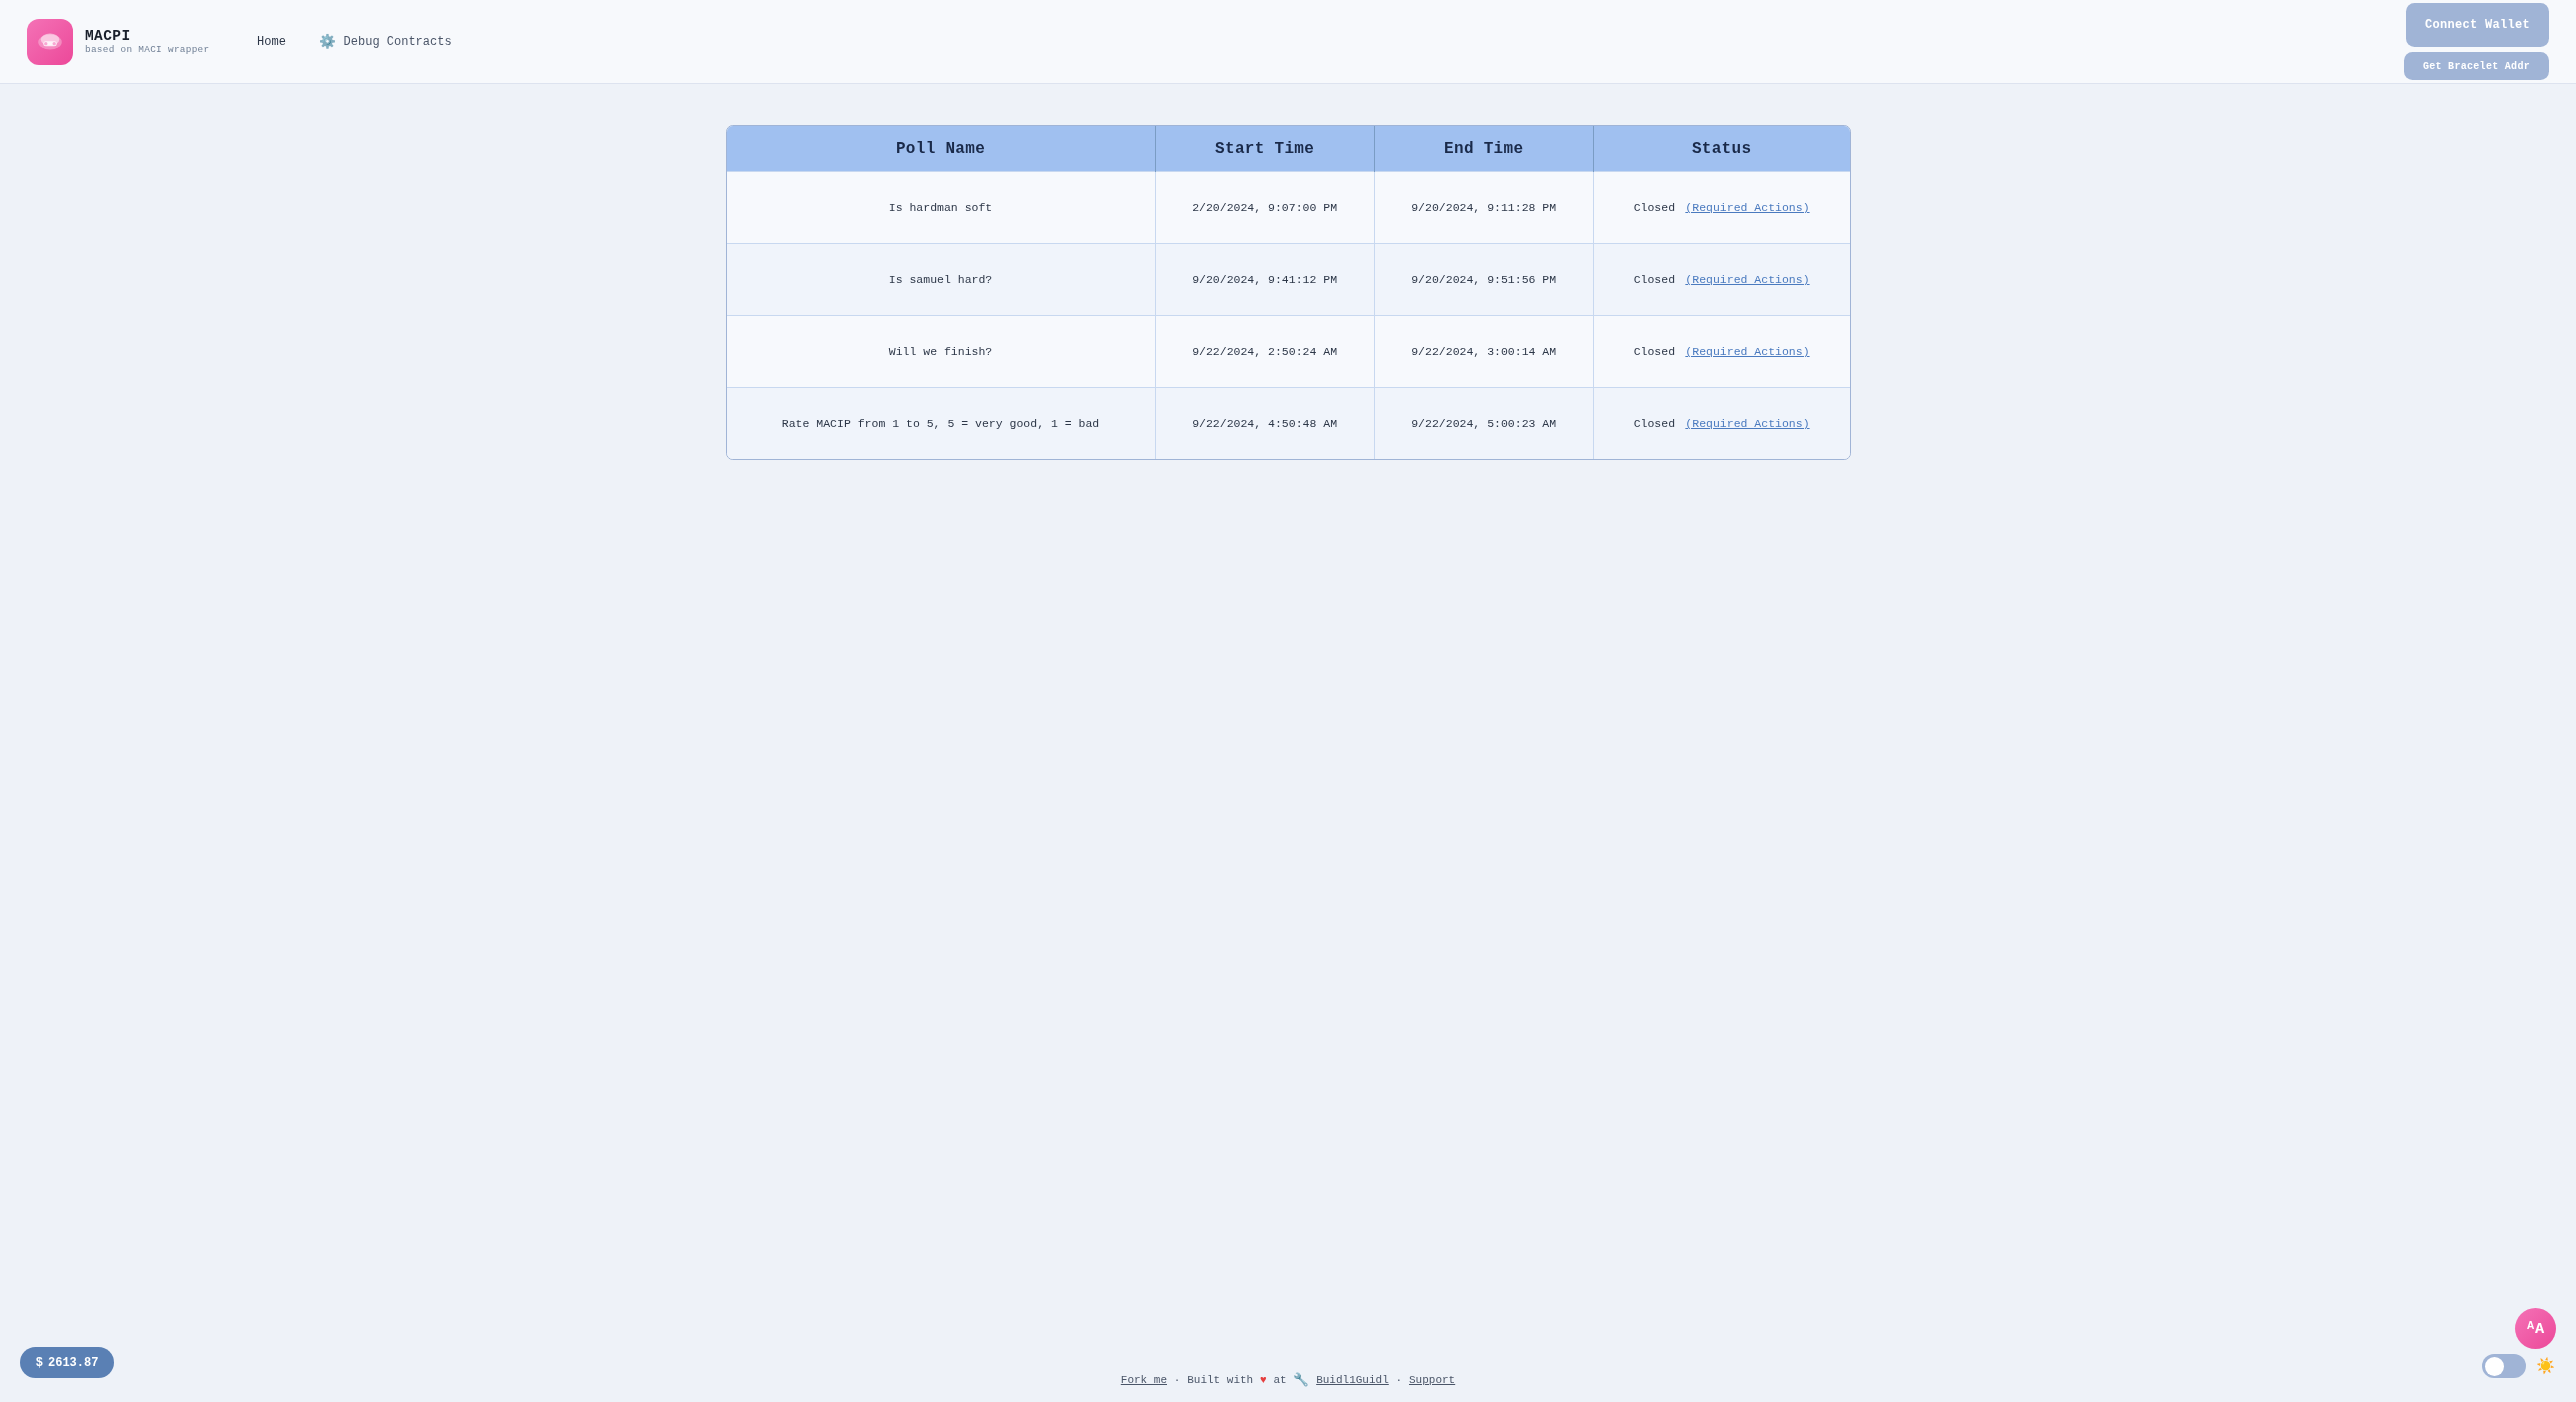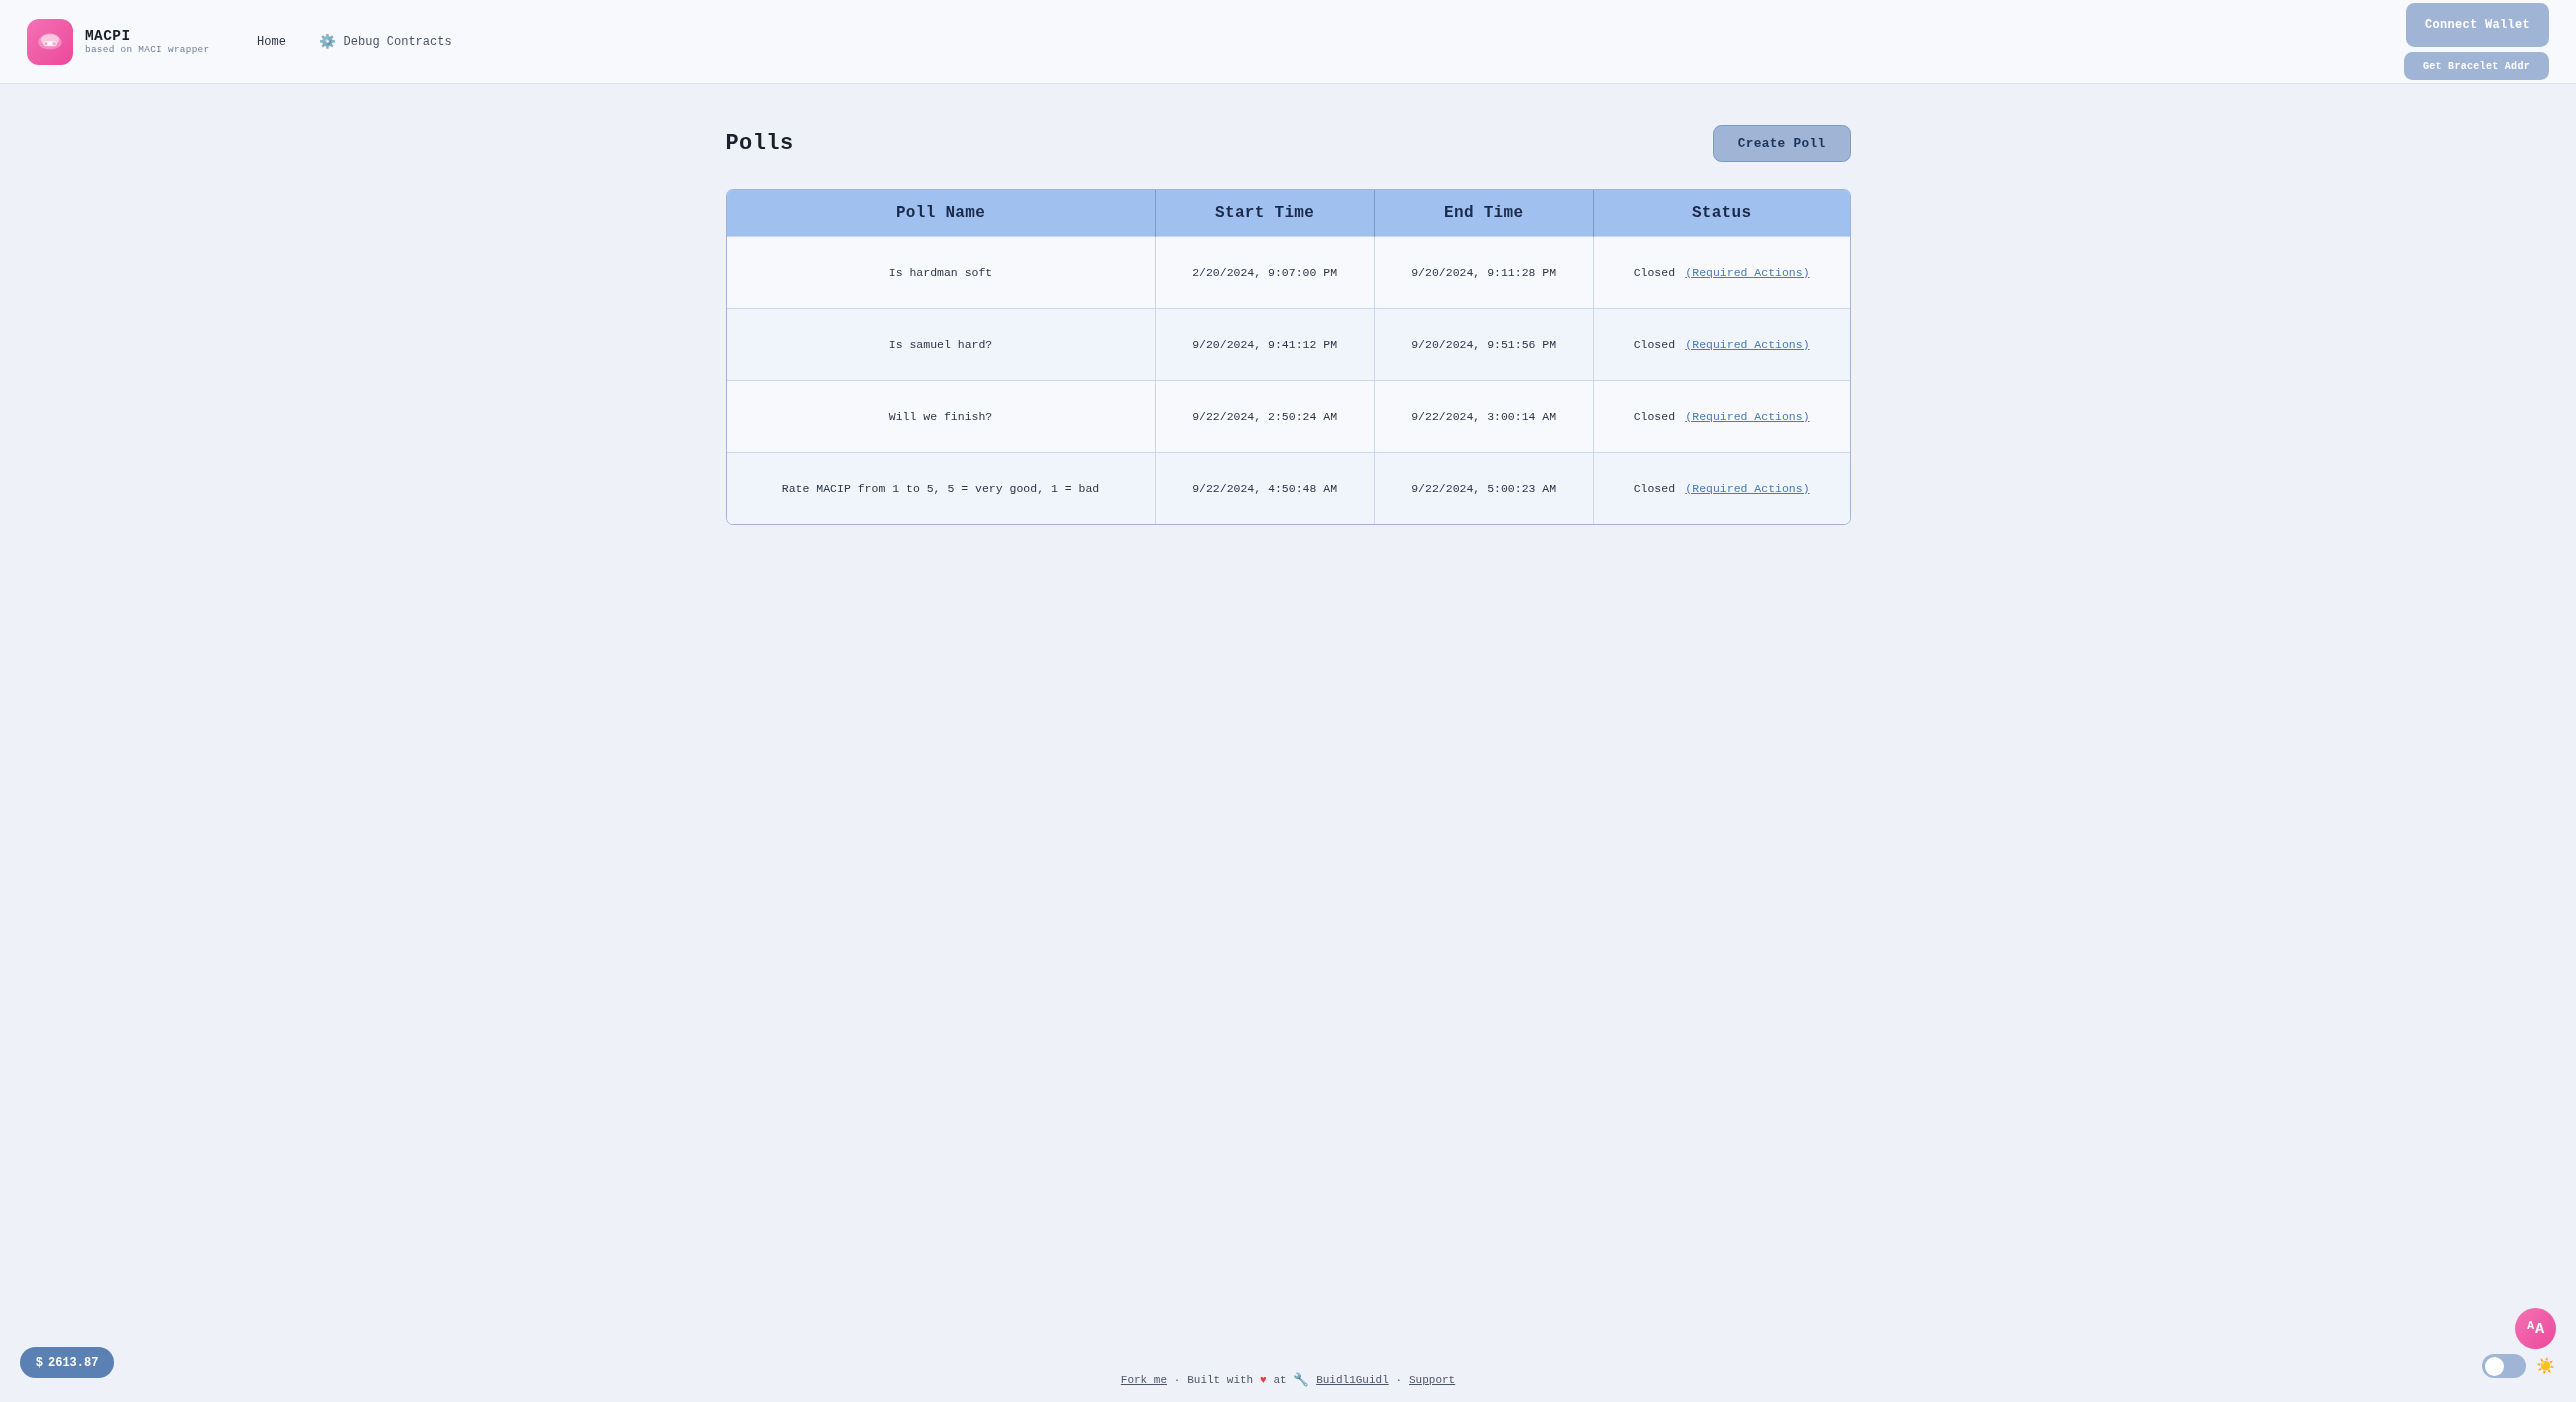--- a/index.html
+++ b/index.html
@@ -367,24 +367,20 @@
     </a>
   </div>
 
   <div class="nav-right">
     <button class="btn-connect">Connect Wallet</button>
     <button class="btn-bracelet">Get Bracelet Addr</button>
   </div>
 </nav>
 
 <main>
-  <div class="page-header">
-    <h1 class="page-title">Polls</h1>
-    <button class="btn-create-poll">Create Poll</button>
-  </div>
 
   <div class="table-container">
     <table>
       <thead>
         <tr>
           <th>Poll Name</th>
           <th>Start Time</th>
           <th>End Time</th>
           <th>Status</th>
         </tr>

